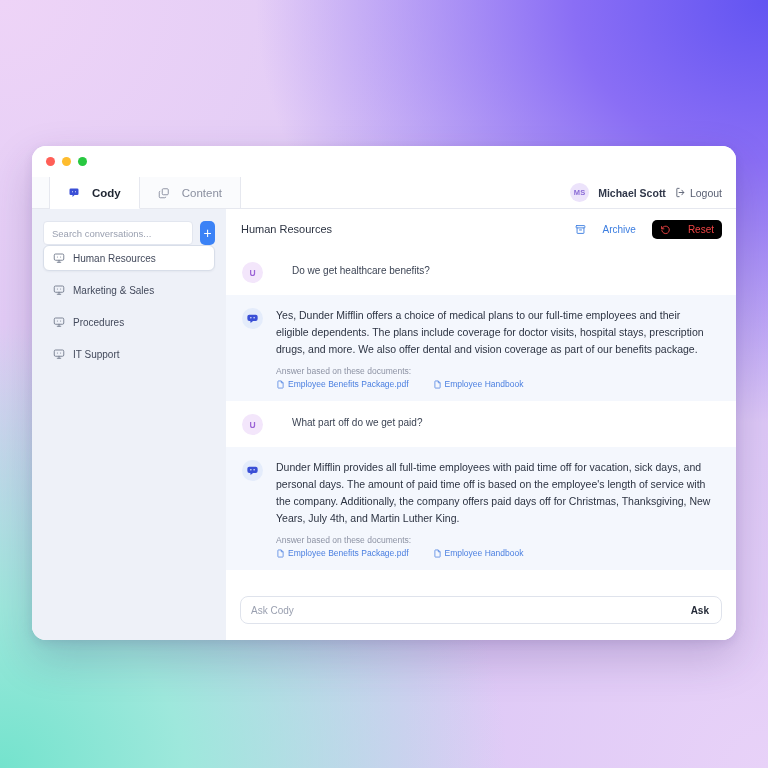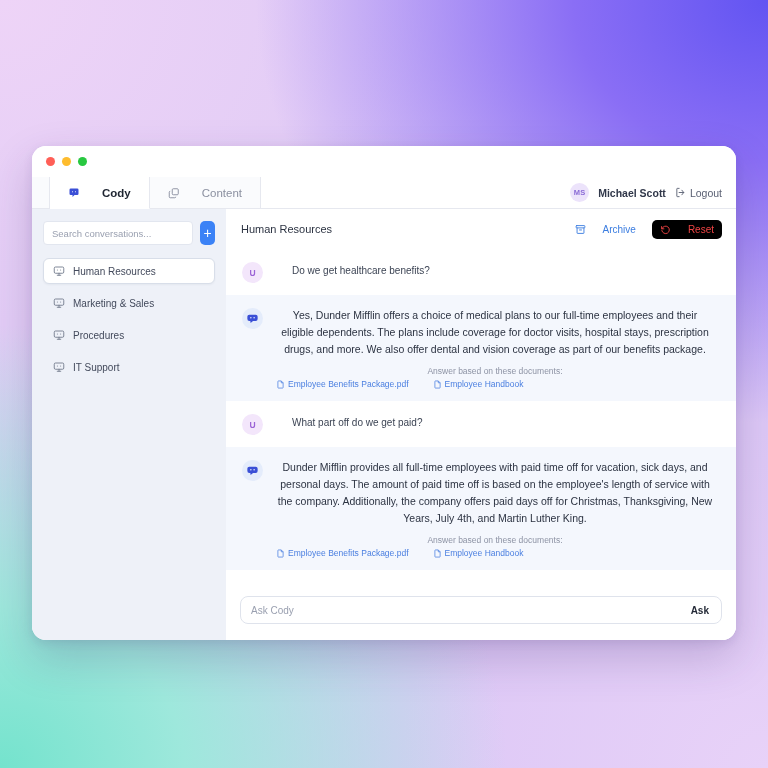--- a/index.html
+++ b/index.html
@@ -50,21 +50,21 @@
   
   .tabbar {
     height: 32px;
     display: flex; align-items: stretch;
     border-bottom: 1px solid #e6e8ef;
     background: #ffffff;
     flex: 0 0 auto;
     position: relative;
   }
   .tab {
-    display: flex; align-items: center; gap: 22px;
+    display: flex; align-items: center; gap: 12px;
     padding: 0 18px;
     font-size: 11.5px;
     color: #8b90a0;
     border-right: 1px solid #e6e8ef;
     cursor: pointer;
     background: #fafbfd;
   }
   .tab.active {
     color: #1d2430;
     font-weight: bold;
@@ -101,21 +101,21 @@
   .body { flex: 1 1 auto; display: flex; min-height: 0; }
 
   
   .sidebar {
     width: 194px;
     background: #eef1f8;
     padding: 12px 11px 0 11px;
     flex: 0 0 auto;
     display: flex; flex-direction: column;
   }
-  .search-row { display: flex; gap: 7px; margin-bottom: 13px; }
+  .search-row { display: flex; gap: 7px; }
   .search-input {
     flex: 1 1 auto;
     height: 24px;
     border-radius: 4px;
     border: 1px solid #e2e6ef;
     background: #ffffff;
     font-size: 9.5px;
     color: #9aa0b0;
     padding: 0 8px;
     font-family: "Liberation Sans", sans-serif;
@@ -166,21 +166,21 @@
     border-radius: 5px;
     cursor: pointer;
   }
   .act.archive { color: #3b7de0; }
   .act.reset   { color: #ef4444; background: #000000; }
 
   
   .messages { flex: 1 1 auto; overflow: hidden; }
   .msg { display: flex; gap: 13px; padding: 12px 22px 12px 16px; }
   .msg.user { background: #ffffff; }
-  .msg.bot  { background: #f4f7fd; text-align: center; }
+  .msg.bot  { background: #f4f7fd; }
   .av {
     width: 21px; height: 21px; border-radius: 50%;
     flex: 0 0 auto;
     display: flex; align-items: center; justify-content: center;
     margin-top: 1px;
   }
   .av.user { background: #f3e6fb; color: #9b63d6; font-size: 8.5px; font-weight: bold; }
   .av.bot  { background: #e4ecfb; }
   .msg-body { flex: 1 1 auto; min-width: 0; }
   .q-text { font-size: 10px; color: #3c4454; line-height: 1.45; padding-top: 3px; margin-left: 16px; }

